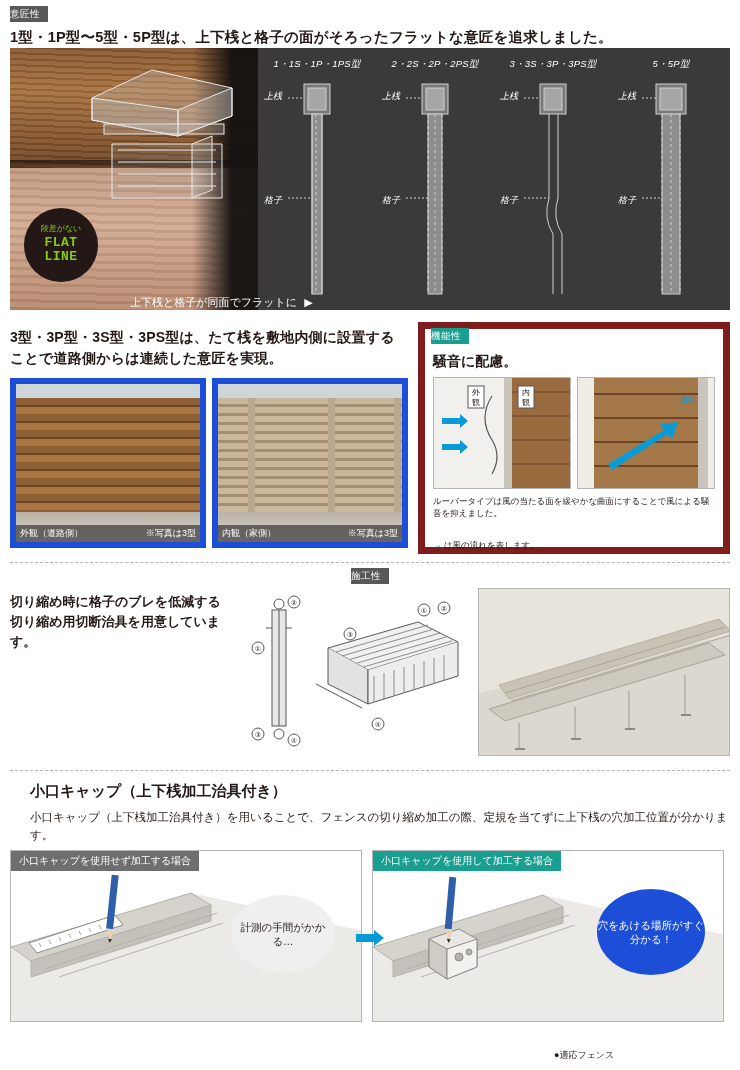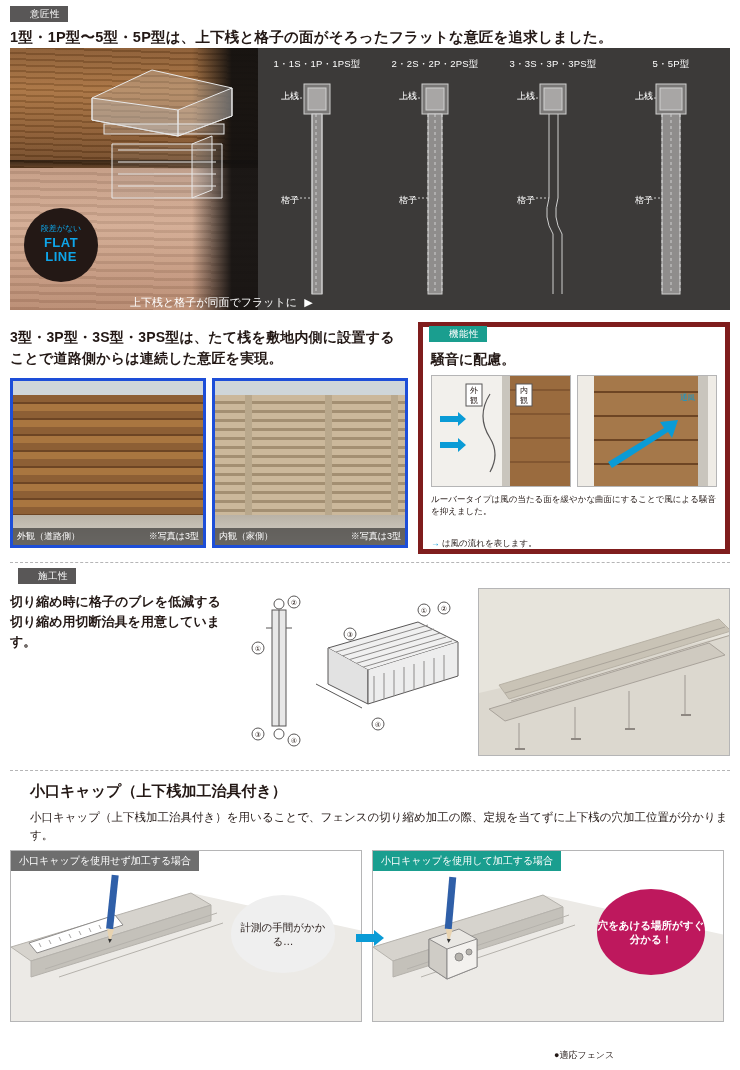--- a/index.html
+++ b/index.html
@@ -15,21 +15,21 @@
   }
   .page { position: relative; width:740px; height:1070px; }
 
   
   .tag {
     display:inline-block;
     background:#595757;
     color:#fff;
     font-size:9.5px;
     line-height:1;
-    padding:3px 8px 3px 20px;
+    padding:3px 8px 3px 0;
     letter-spacing:0.5px;
   }
   .tag.green { background:#1a9e8f; }
   .headline {
     font-size:14.5px;
     font-weight:bold;
     line-height:1.5;
     margin:5px 0 0 0;
     letter-spacing:0.2px;
   }
@@ -69,50 +69,52 @@
     position:absolute; right:0; top:0; width:66px; height:262px;
     background:linear-gradient(90deg, rgba(20,18,17,0.0), rgba(18,16,15,0.95) 60%);
   }
   .cutaway {
     position:absolute; left:72px; top:10px; width:160px; height:150px;
   }
   .flat-badge {
     position:absolute; left:14px; bottom:28px;
     width:74px; height:74px; border-radius:50%;
     background:#231815;
-    color:#0ea5e9; text-align:center;
+    color:#84cc16; text-align:center;
     display:flex; flex-direction:column; align-items:center; justify-content:center;
     line-height:1.1;
+    font-family:Liberation Mono, monospace;
   }
   .flat-badge .small { font-size:8px; margin-bottom:2px;}
   .flat-badge .big { font-size:13px; font-weight:bold; letter-spacing:0.5px;}
   .panel1-caption {
     position:absolute; left:120px; bottom:0;
     color:#fff; font-size:11px;
   }
   .panel1-caption .arrow { color:#fff; margin-left:4px;}
 
   .diagrams {
     flex:1;
     position:relative;
     display:flex;
+    font-style:italic;
   }
   .diagram-col {
     flex:1;
     position:relative;
     color:#fff;
   }
   .diagram-col .dtitle {
     position:absolute; top:10px; left:0; width:100%;
     text-align:center; font-size:9.5px; color:#fff; letter-spacing:0.2px;
   }
-  .dlabel { position:absolute; font-size:9px; color:#fff;margin-left:17px; }
+  .dlabel { position:absolute; font-size:9px; color:#fff; }
   .sec2-left { position:absolute; left:10px; top:322px; width:398px; }
   .photos2 { position:absolute; left:10px; top:378px; width:398px; height:170px; display:flex; gap:6px;}
-  .ph2 { position:relative; width:196px; height:170px; overflow:hidden; border:3px solid #1d4ed8;}
+  .ph2 { position:relative; width:196px; height:170px; overflow:hidden; border:6px solid #1d4ed8;}
   .ph2 .sky { position:absolute; left:0; top:0; width:100%; height:18px; background:#cfd6d9;}
   .ph2 .grd { position:absolute; left:0; bottom:0; width:100%; height:30px; background:linear-gradient(180deg,#b9b2a6,#d8d4cb);}
   .fence-h {
     position:absolute; left:0; top:14px; width:100%; height:124px;
     background:repeating-linear-gradient(180deg,#8d5f35 0 7px, #6d4524 7px 9px, #a97640 9px 16px);
   }
   .fence-l {
     position:absolute; left:0; top:14px; width:100%; height:124px;
     background:repeating-linear-gradient(180deg,#cbb89b 0 6px, #a38f72 6px 9px);
   }
@@ -123,33 +125,33 @@
     position:absolute; left:0; bottom:0; width:100%;
     display:flex; justify-content:space-between;
     font-size:9px; color:#fff;
     background:rgba(60,58,57,0.72);
     padding:2px 4px;
   }
 
   
   .sec2-right {
     position:absolute; left:418px; top:322px; width:312px; height:232px;
-    border:5px solid #7f1d1d;
+    border:7px solid #7f1d1d;
     padding:6px 8px 8px 8px;
   }
   .sec2-right .tagwrap{ position:absolute; left:6px; top:-1px;}
   .sec2-right h3 { font-size:14px; margin:18px 0 6px 0; font-weight:bold;}
   .func-imgs { display:flex; gap:6px; }
   .fimg { position:relative; border:1px solid #b5b5b6; width:146px; height:112px; overflow:hidden; background:#efefef;}
   .note2 { font-size:8.5px; line-height:1.45; margin-top:6px; color:#231815;}
   .note3 { font-size:8.5px; margin-top:20px; color:#231815;}
   .bluearrow { color:#0a9bd6; font-weight:bold; }
 
   
-  .sec3 { position:absolute; left:18px; top:568px; width:720px; }
+  .sec3 { position:absolute; left:10px; top:568px; width:720px;text-align:center; }
   .sec3 .tagwrap { margin-bottom:4px;}
   .sec3-text { position:absolute; left:10px; top:592px; width:215px; font-size:13px; line-height:1.55; font-weight:bold;}
   .sec3-mid { position:absolute; left:232px; top:588px; width:238px; height:168px; background:#fff;}
   .sec3-right { position:absolute; left:478px; top:588px; width:252px; height:168px; border:1px solid #b5b5b6; overflow:hidden; background:#e9e6df;}
 
   
   .sec4 { position:absolute; left:10px; top:782px; width:720px;margin-left:20px;}
   .sec4 h2 { font-size:15px; font-weight:bold; margin:0 0 7px 0;}
   .sec4 p { font-size:11.5px; line-height:1.6; margin:0 0 8px 0;}
   .cmp { position:absolute; left:10px; top:850px; width:720px; height:172px; display:flex; gap:10px;}
@@ -158,21 +160,21 @@
   .cmp-tag.green { background:#1a9e8f; }
   .bubble {
     position:absolute;
     background:#efefef;
     border-radius:50%;
     display:flex; align-items:center; justify-content:center;
     text-align:center;
     font-size:10.5px; line-height:1.35;
     color:#231815;
   }
-  .bubble.green { background:#be185d; color:#fff; font-weight:bold; }
+  .bubble.green { background:#1d4ed8; color:#fff; font-weight:normal; }
   .big-arrow {
     position:absolute; left:356px; top:930px; width:28px; height:16px;
   }
   .footnote {
     position:absolute; right:10px; bottom:6px; width:176px;
     font-size:9px; line-height:1.4;
   }
   .footnote .line1 { margin-bottom:2px; }
   .footnote .boxed { border:1px solid #231815; padding:2px 4px; display:inline-block;}
   svg { display:block; }

